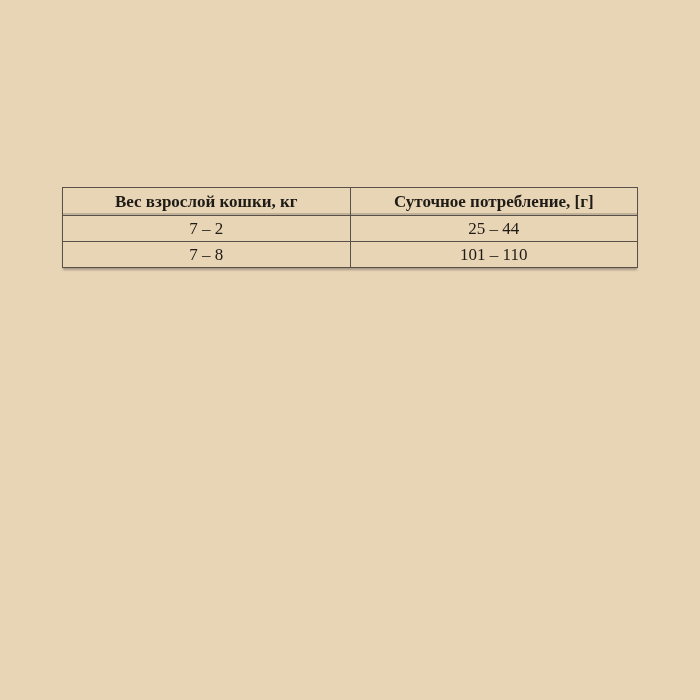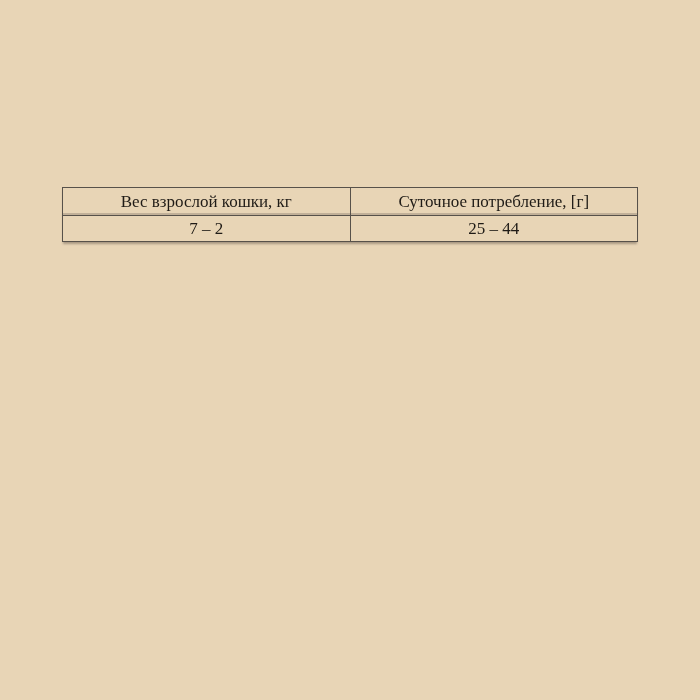--- a/index.html
+++ b/index.html
@@ -32,21 +32,21 @@
     border: 1px solid #57514a;
     text-align: center;
     vertical-align: middle;
     color: #1f1b16;
     padding: 0;
     font-size: 17px;
     line-height: 1;
   }
   table.feed-table th {
     height: 27px;
-    font-weight: normal;
+    font-weight: bold;
     border-bottom-width: 1px;
     box-shadow: inset 0 -2px 0 rgba(120, 110, 98, 0.35);
   }
   table.feed-table td {
     height: 25px;
     font-weight: normal;
   }
   table.feed-table col {
     width: 50%;
   }
@@ -64,15 +64,19 @@
       <tr>
         <th>Вес взрослой кошки, кг</th>
         <th>Суточное потребление, [г]</th>
       </tr>
     </thead>
     <tbody>
       <tr>
         <td>7 – 2</td>
         <td>25 – 44</td>
       </tr>
+      <tr>
+        <td>7 – 8</td>
+        <td>101 – 110</td>
+      </tr>
     </tbody>
   </table>
 </div>
 
 </body></html>

